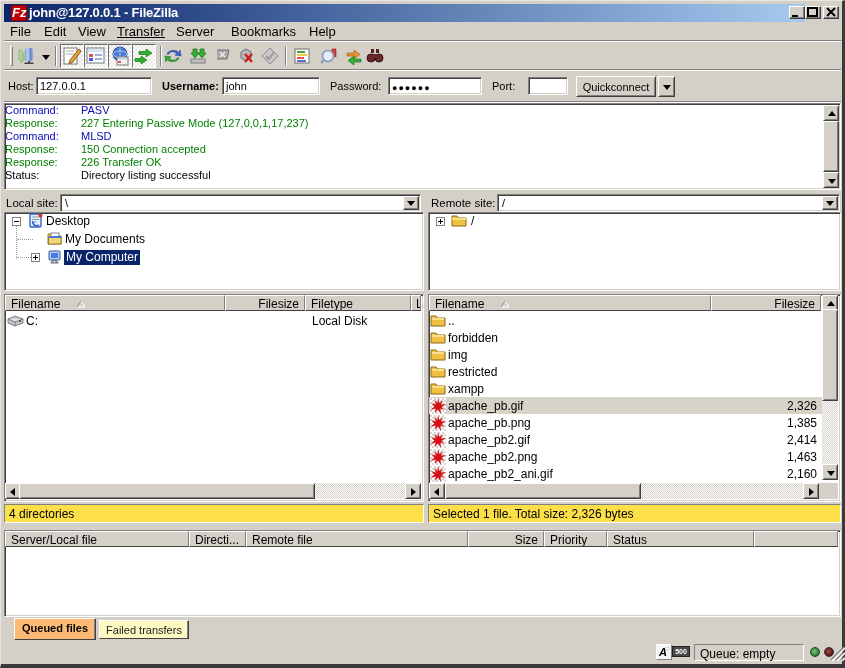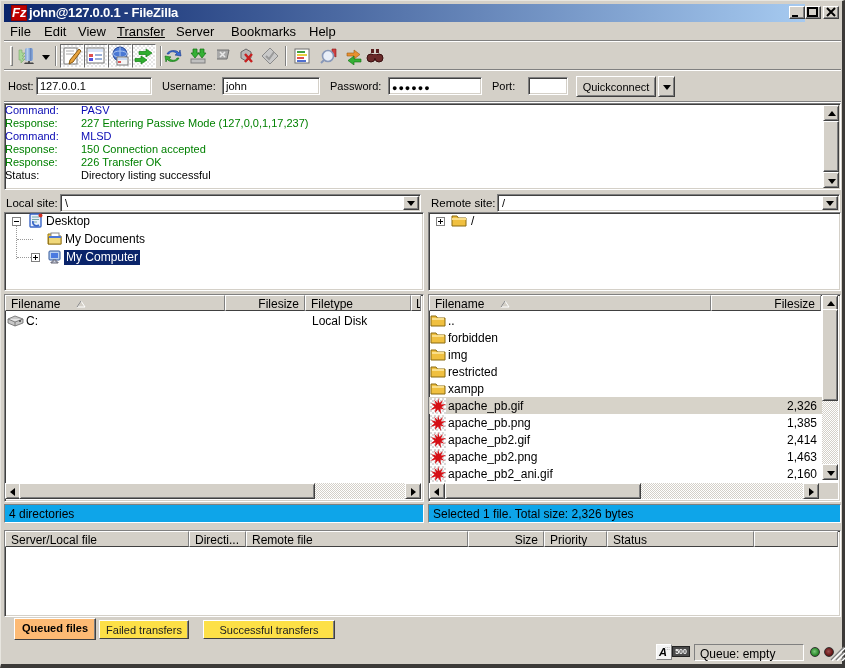--- a/index.html
+++ b/index.html
@@ -55,23 +55,23 @@
   border:1px solid;border-color:#fff #404040 #404040 #fff;box-shadow:inset -1px -1px 0 #808080;}
 .dda{position:absolute;left:4px;top:5px;width:0;height:0;border:4px solid transparent;border-top:5px solid #000;border-bottom:none;}
 .hseg{position:absolute;top:0;height:16px;background:#d4d0c8;
   border:1px solid;border-color:#fff #808080 #404040 #fff;padding:1px 0 0 5px;overflow:hidden;font-size:12px;}
 
 .titem{position:absolute;height:17px;white-space:nowrap;font-size:12px;}
 .pm{position:absolute;width:9px;height:9px;background:#fff;border:1px solid #808080;}
 .pm:before{content:"";position:absolute;left:1px;top:3px;width:5px;height:1px;background:#000;}
 .pm.plus:after{content:"";position:absolute;left:3px;top:1px;width:1px;height:5px;background:#000;}
 
-.stbar{position:absolute;height:19px;border:1px solid;border-color:#808080 #fff #fff #808080;padding:2px 0 0 4px;background:#0ea5e9;font-size:12px;}
-
-.tab{position:absolute;background:#fde047;border:1px solid;border-color:#fff #404040 #404040 #fff;box-shadow:inset -1px 0 0 #808080;padding-top:3px;text-align:center;white-space:nowrap;}
+.stbar{position:absolute;height:19px;border:1px solid;border-color:#808080 #fff #fff #808080;padding:2px 0 0 4px;background:#fde047;font-size:12px;}
+
+.tab{position:absolute;background:#fef9c3;border:1px solid;border-color:#fff #404040 #404040 #fff;box-shadow:inset -1px 0 0 #808080;padding-top:3px;text-align:center;white-space:nowrap;}
 
 .led{position:absolute;width:10px;height:10px;border-radius:50%;}
 </style>
 </head>
 <body>
 <div id="win"></div>
 
 <div id="title" class="abs">
   <div id="fzicon">Fz</div>
   <div class="txt">john@127.0.0.1 - FileZilla</div>
@@ -201,21 +201,21 @@
   </svg>
 </div>
 
 <div class="etch" style="top:40px;"></div>
 <div class="etch" style="top:69px;"></div>
 <div class="etch" style="top:101px;"></div>
 
 <div id="quick" class="abs">
   <span class="lbl" style="left:8px;">Host:</span>
   <div class="fld field" style="left:36px;width:116px;">127.0.0.1</div>
-  <span class="lbl" style="left:162px;">Username:</span>
+  <span class="lbl" style="left:162px;font-weight:bold;">Username:</span>
   <div class="fld field" style="left:222px;width:98px;">john</div>
   <span class="lbl" style="left:330px;">Password:</span>
   <div class="fld field" style="left:388px;width:94px;letter-spacing:1px;font-size:9px;padding-top:5px;">●●●●●●</div>
   <span class="lbl" style="left:492px;">Port:</span>
   <div class="fld field" style="left:528px;width:40px;"></div>
   <div class="raised" style="position:absolute;left:576px;top:5px;width:80px;height:21px;text-align:center;padding-top:4px;">Quickconnect</div>
   <div class="raised" style="position:absolute;left:658px;top:5px;width:17px;height:21px;">
       <div class="dda" style="left:4px;top:8px;"></div>
     </div>
 </div>
@@ -416,21 +416,20 @@
   <div class="hseg" style="left:241px;width:222px;">Remote file</div>
   <div class="hseg" style="left:463px;width:76px;text-align:right;padding-right:5px;">Size</div>
   <div class="hseg" style="left:539px;width:63px;">Priority</div>
   <div class="hseg" style="left:602px;width:147px;">Status</div>
   <div class="hseg" style="left:749px;width:84px;"></div>
 </div>
 
 <div id="tabs" class="abs" style="left:4px;top:618px;width:837px;height:22px;">
   <div class="tab" style="left:10px;top:0;width:82px;height:22px;font-weight:bold;background:#fdba74;">Queued files</div>
   <div class="tab" style="left:95px;top:2px;width:90px;height:19px;color:#222;">Failed transfers</div>
-  <div class="tab" style="left:199px;top:2px;width:132px;height:19px;color:#222;">Successful transfers</div>
 </div>
 
 <div id="sbar" class="abs" style="left:4px;top:642px;width:837px;height:20px;">
   <div class="raised1" style="position:absolute;left:652px;top:2px;width:16px;height:16px;background:#f4f4f4;">
     <span style="position:absolute;left:2px;top:1px;font-size:11px;font-weight:bold;font-style:italic;">A</span>
     <span style="position:absolute;right:1px;top:0px;font-size:6px;color:#555;">:::</span>
   </div>
   <div style="position:absolute;left:668px;top:4px;width:18px;height:11px;background:#4a4a4a;border:1px solid #222;color:#fff;font-size:7px;font-weight:bold;text-align:center;line-height:10px;">500</div>
   <div style="position:absolute;left:690px;top:2px;width:110px;height:17px;border:1px solid;border-color:#808080 #fff #fff #808080;padding:2px 0 0 5px;font-size:12px;">Queue: empty</div>
   <div class="led" style="left:806px;top:5px;background:radial-gradient(circle at 3.5px 3.5px,#7ac87a,#2d8a2d 60%,#145014);border:1px solid #333;"></div>

